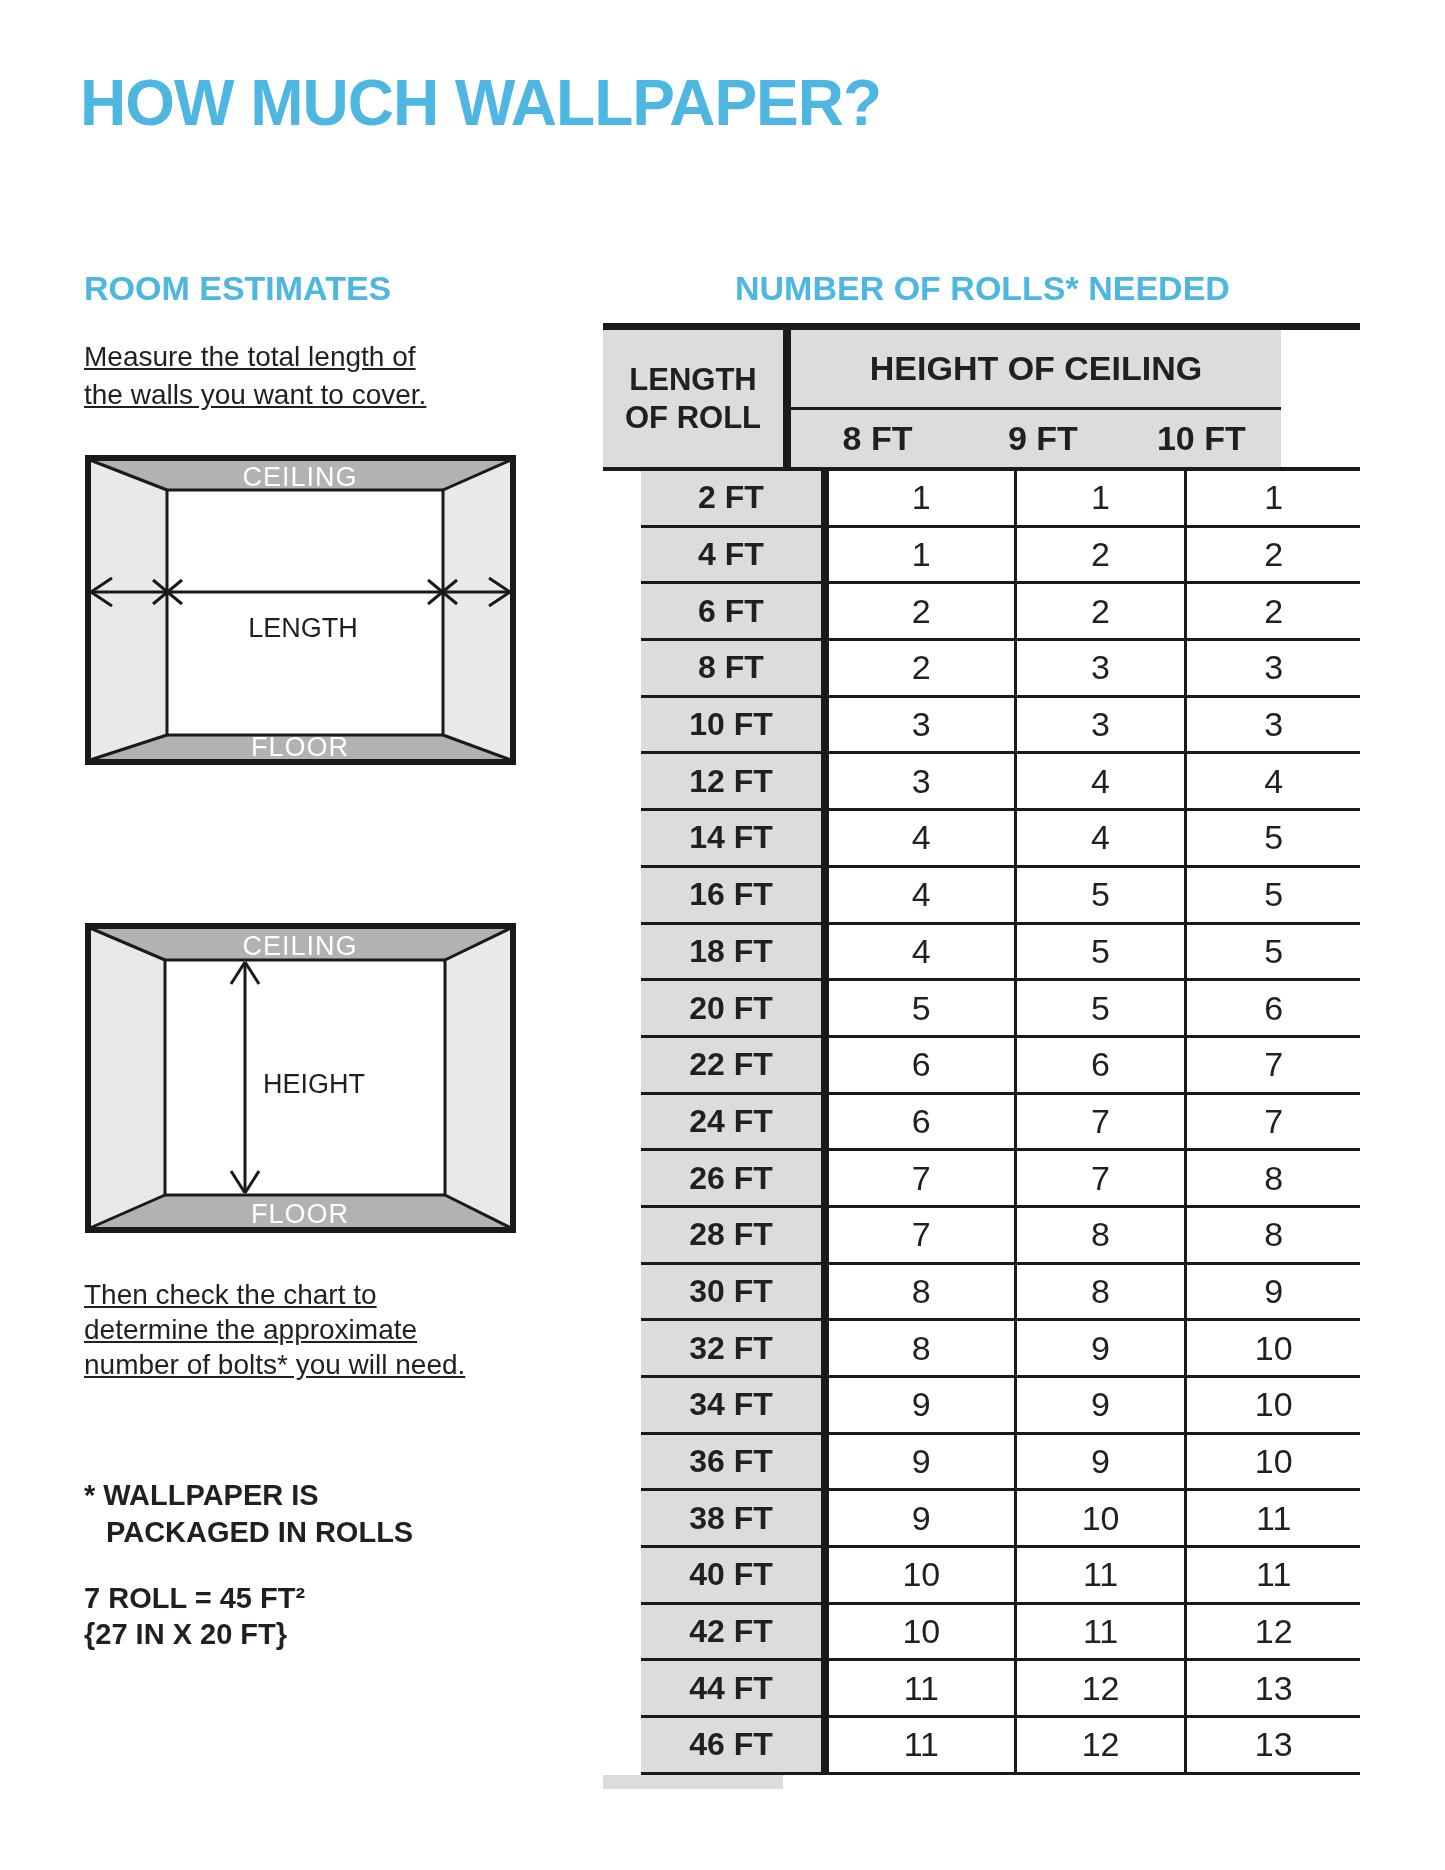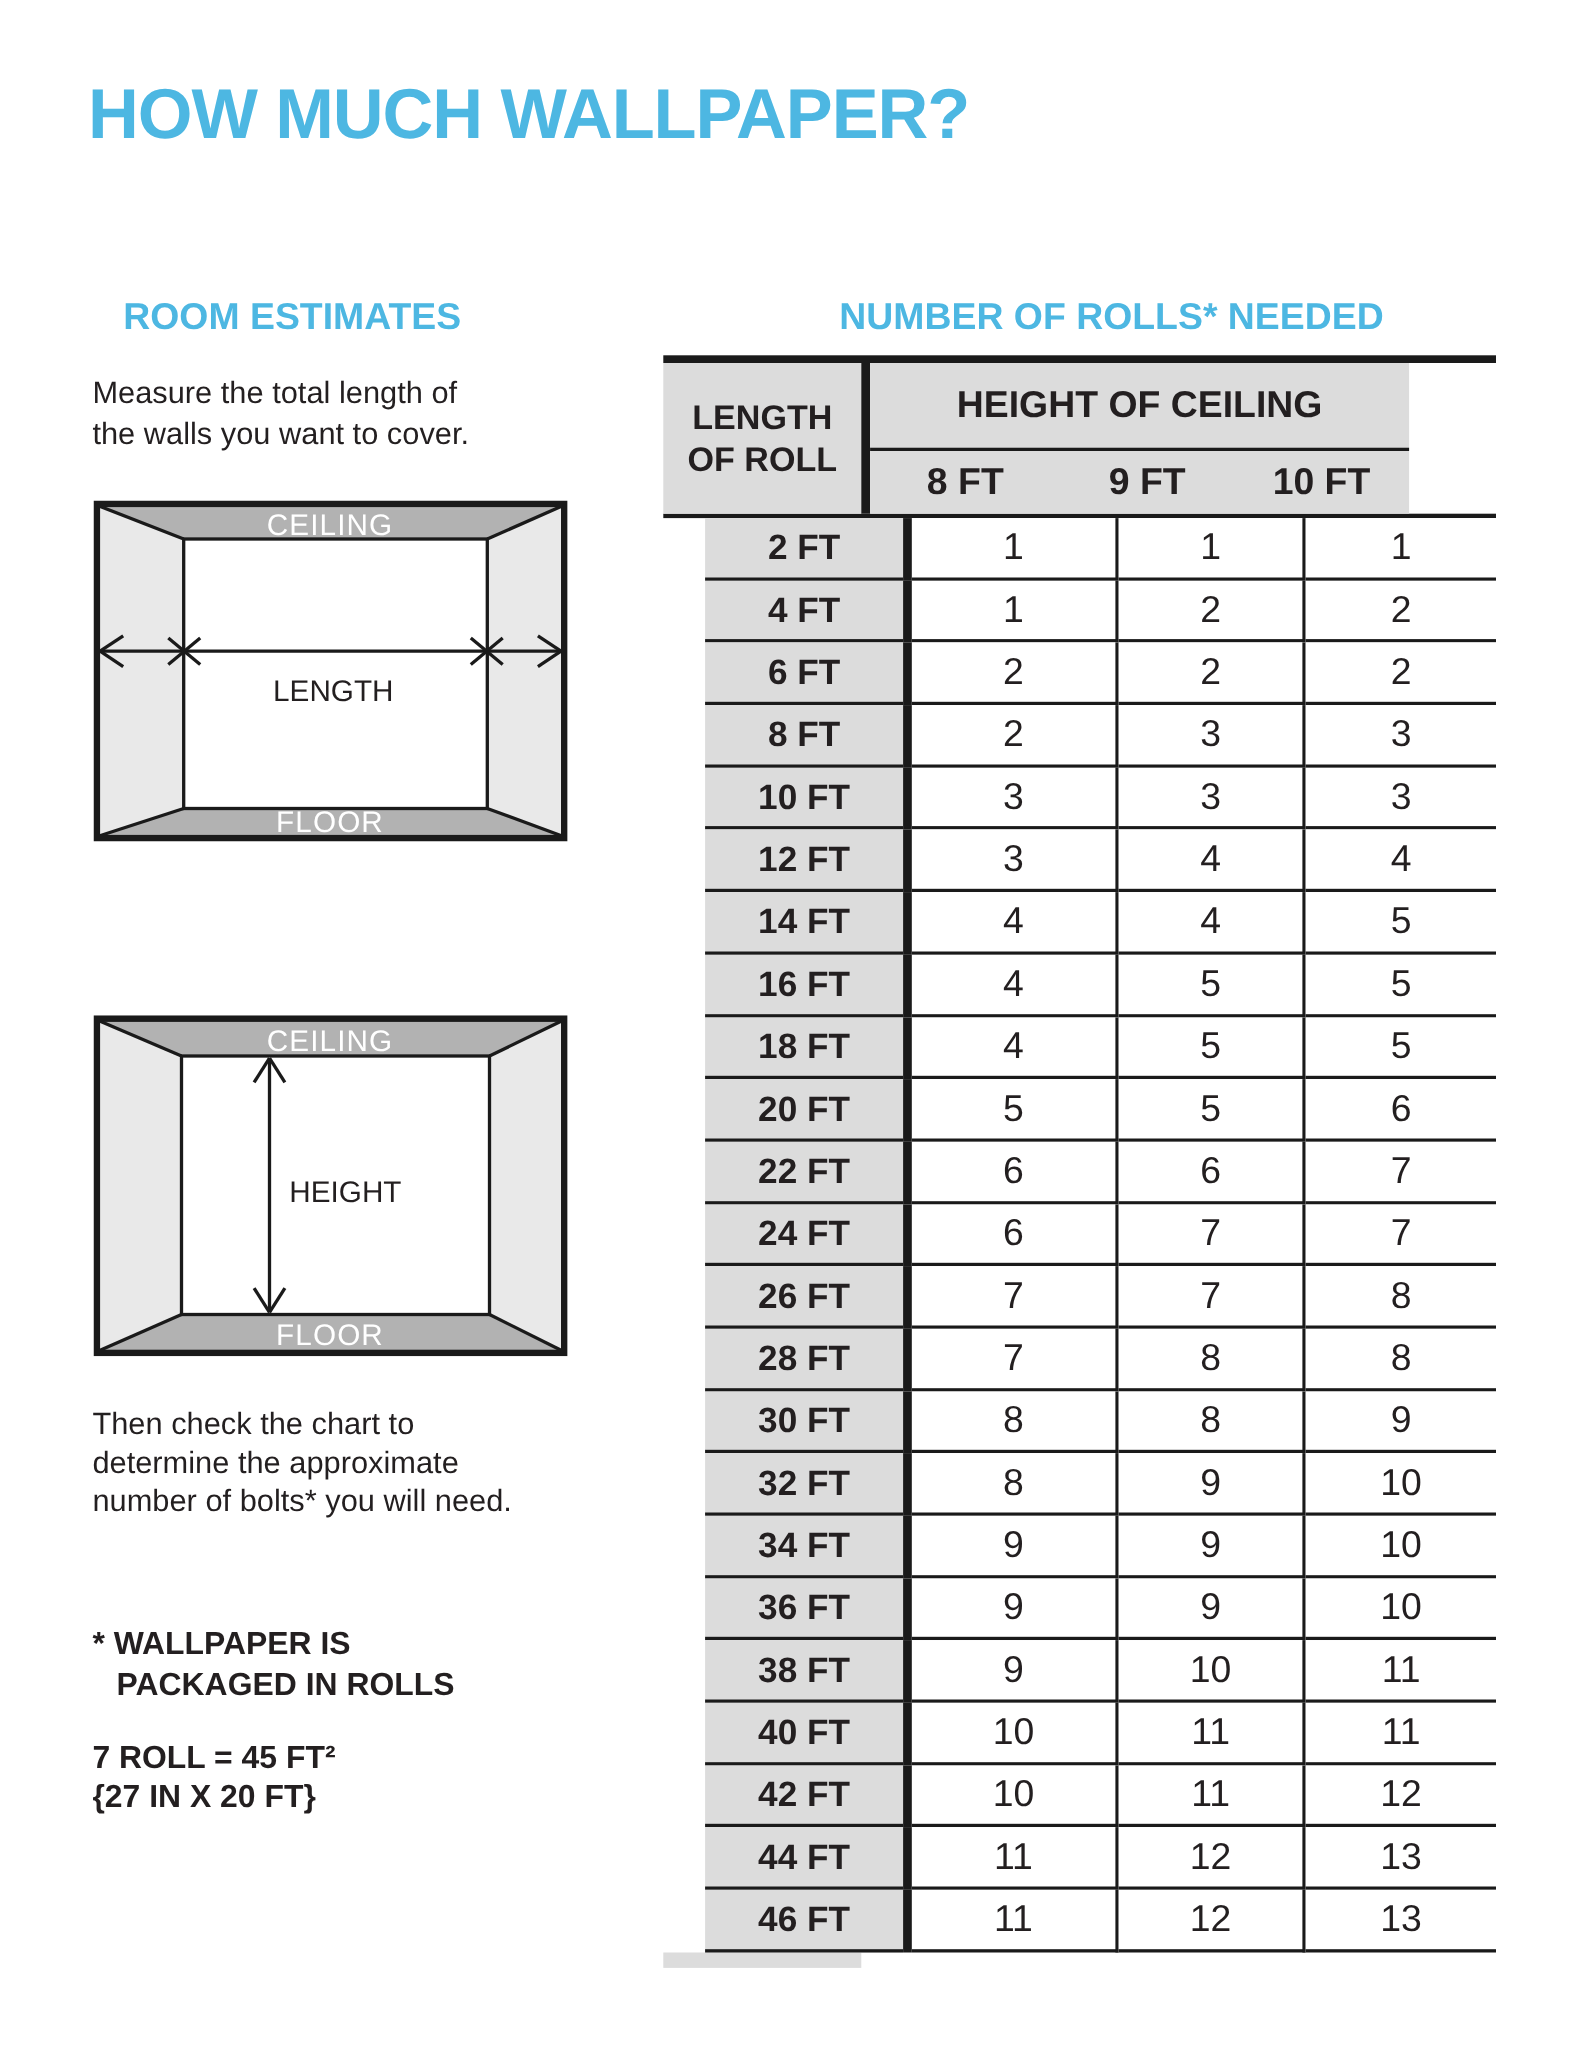--- a/index.html
+++ b/index.html
@@ -15,26 +15,26 @@
   }
   .abs { position: absolute; }
 
   #title {
     left: 80px; top: 66px;
     font-size: 64px; font-weight: bold;
     color: #4db7e2; letter-spacing: -1px; white-space: nowrap;
   }
   .sec-heading {
     font-size: 34px; font-weight: bold;
-    color: #4db7e2; white-space: nowrap; margin-left: 28px;
+    color: #4db7e2; white-space: nowrap;
   }
   #room-est-heading { left: 84px; top: 269px; }
   #rolls-heading { left: 735px; top: 269px; }
 
-  .para { left: 84px; font-size: 28px; line-height: 38px; color: #231f20; }
+  .para { left: 84px; font-size: 28px; line-height: 38px; color: #231f20; text-decoration: underline; }
   #para1 { top: 338px; }
   #para2 { top: 808px; line-height: 37px; }
   #para3 { top: 1277px; line-height: 35px; }
 
   .bold-note { left: 84px; font-size: 29px; font-weight: bold; line-height: 37px; }
   #footnote { top: 1477px; }
   #footnote .indent { padding-left: 22px; }
   #rollinfo { top: 1580px; line-height: 36px; }
 
   #diag1 { left: 85px; top: 455px; }

